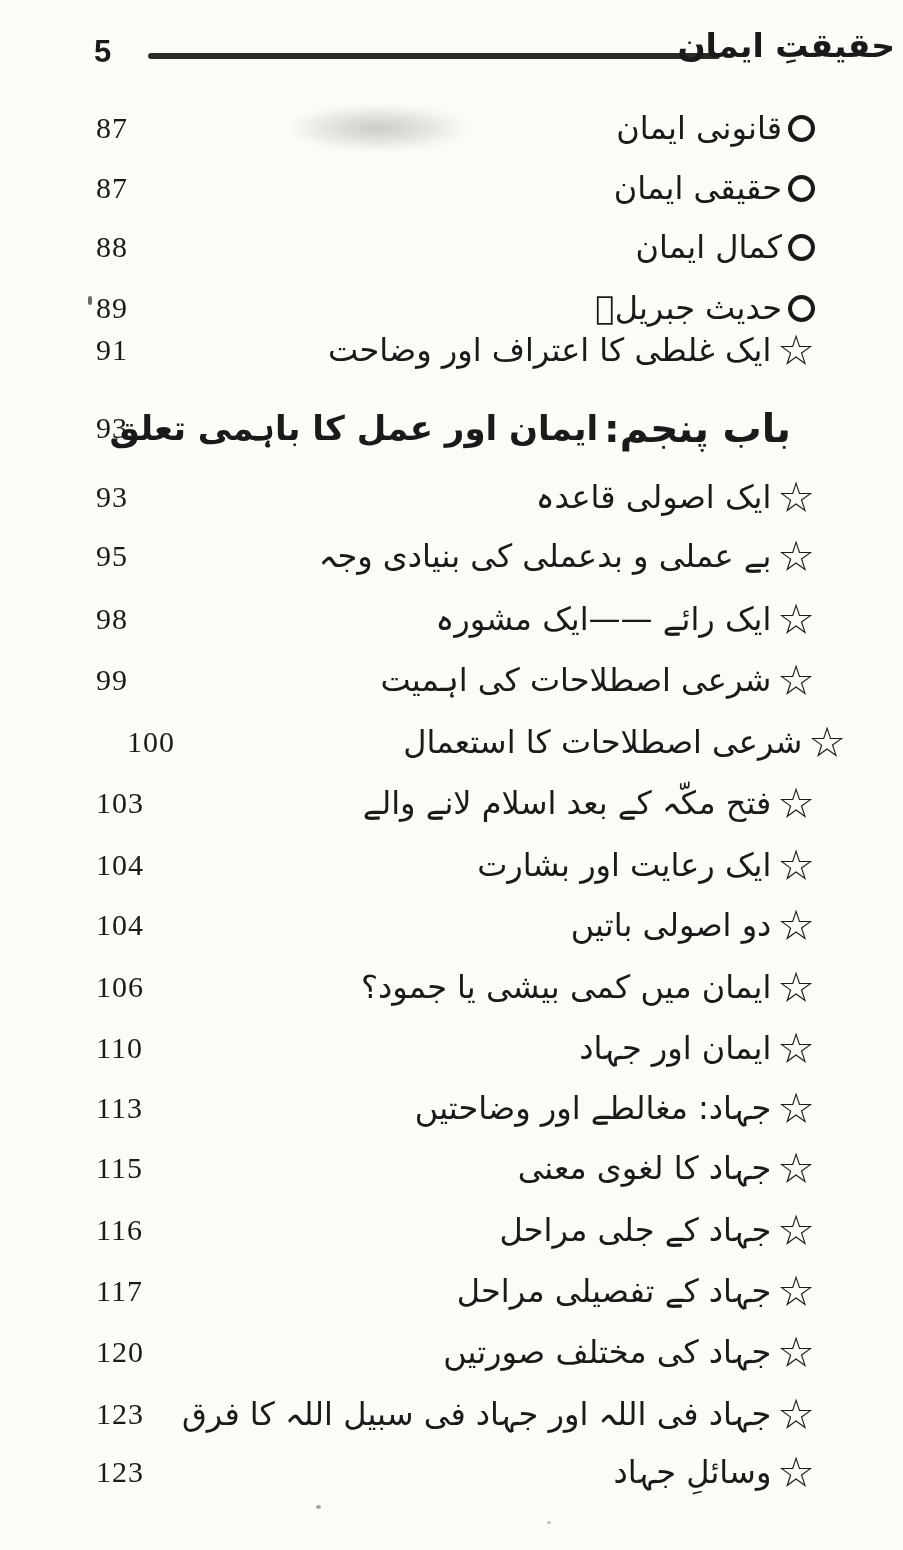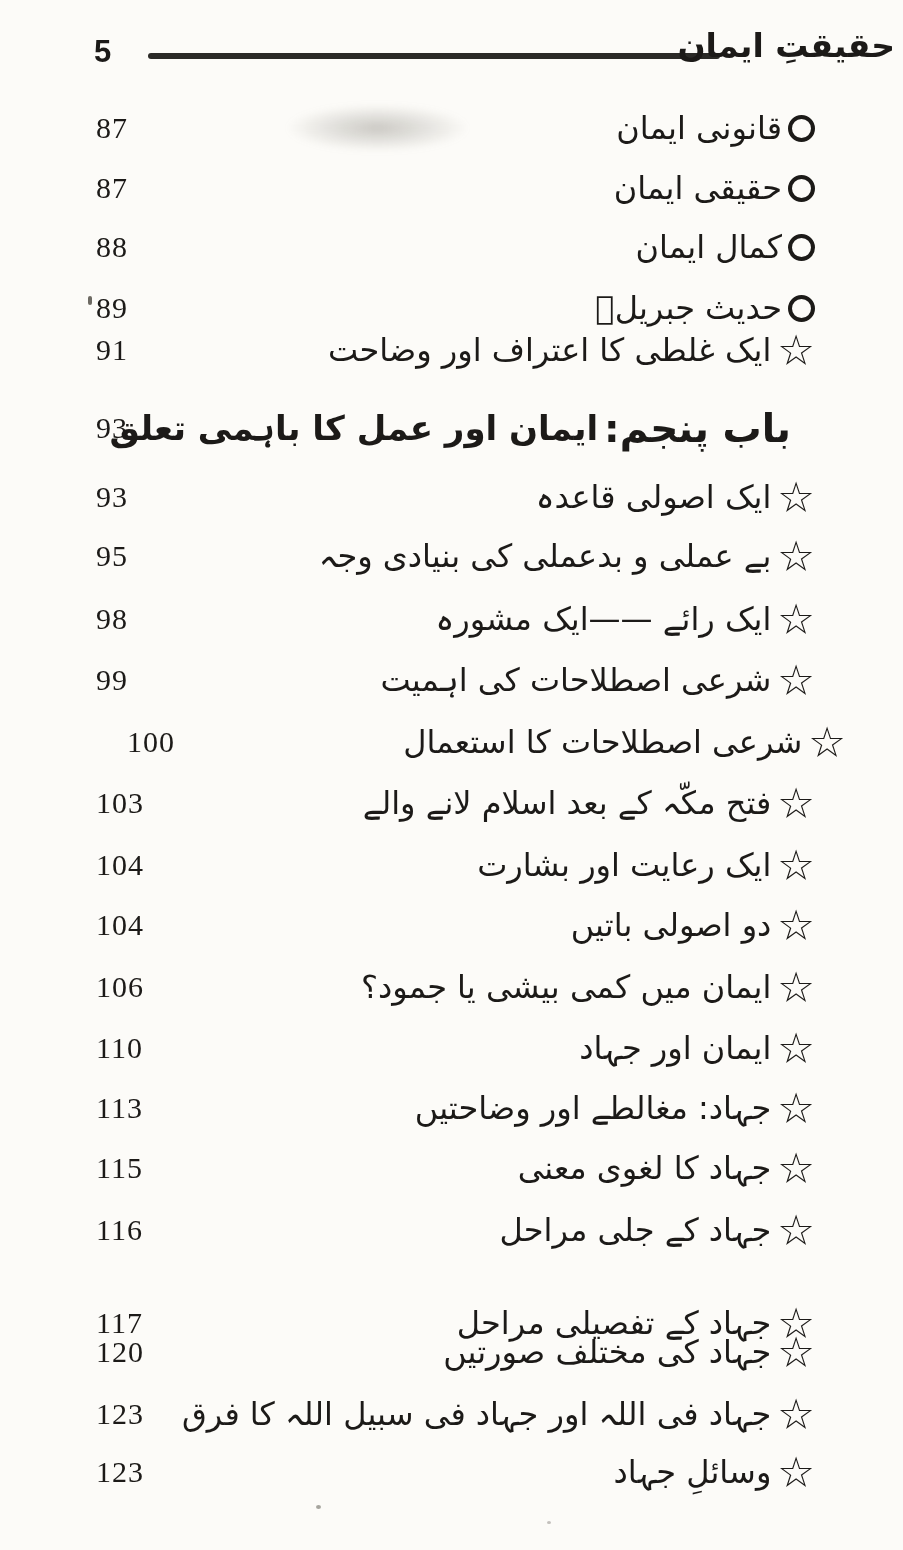--- a/index.html
+++ b/index.html
@@ -219,21 +219,21 @@
           <span class="etitle">جہاد کا لغوی معنی</span>
         </span>
     </div>
       <div class="row" style="top: 1200px;">
       <span class="pnum">116</span>
       <span class="etext" dir="rtl">
           <span class="bullet-star">☆</span>
           <span class="etitle">جہاد کے جلی مراحل</span>
         </span>
     </div>
-      <div class="row" style="top: 1261px; margin-top: 32px;">
+      <div class="row" style="top: 1261px;">
       <span class="pnum">117</span>
       <span class="etext" dir="rtl">
           <span class="bullet-star">☆</span>
           <span class="etitle">جہاد کے تفصیلی مراحل</span>
         </span>
     </div>
       <div class="row" style="top: 1322px;">
       <span class="pnum">120</span>
       <span class="etext" dir="rtl">
           <span class="bullet-star">☆</span>

